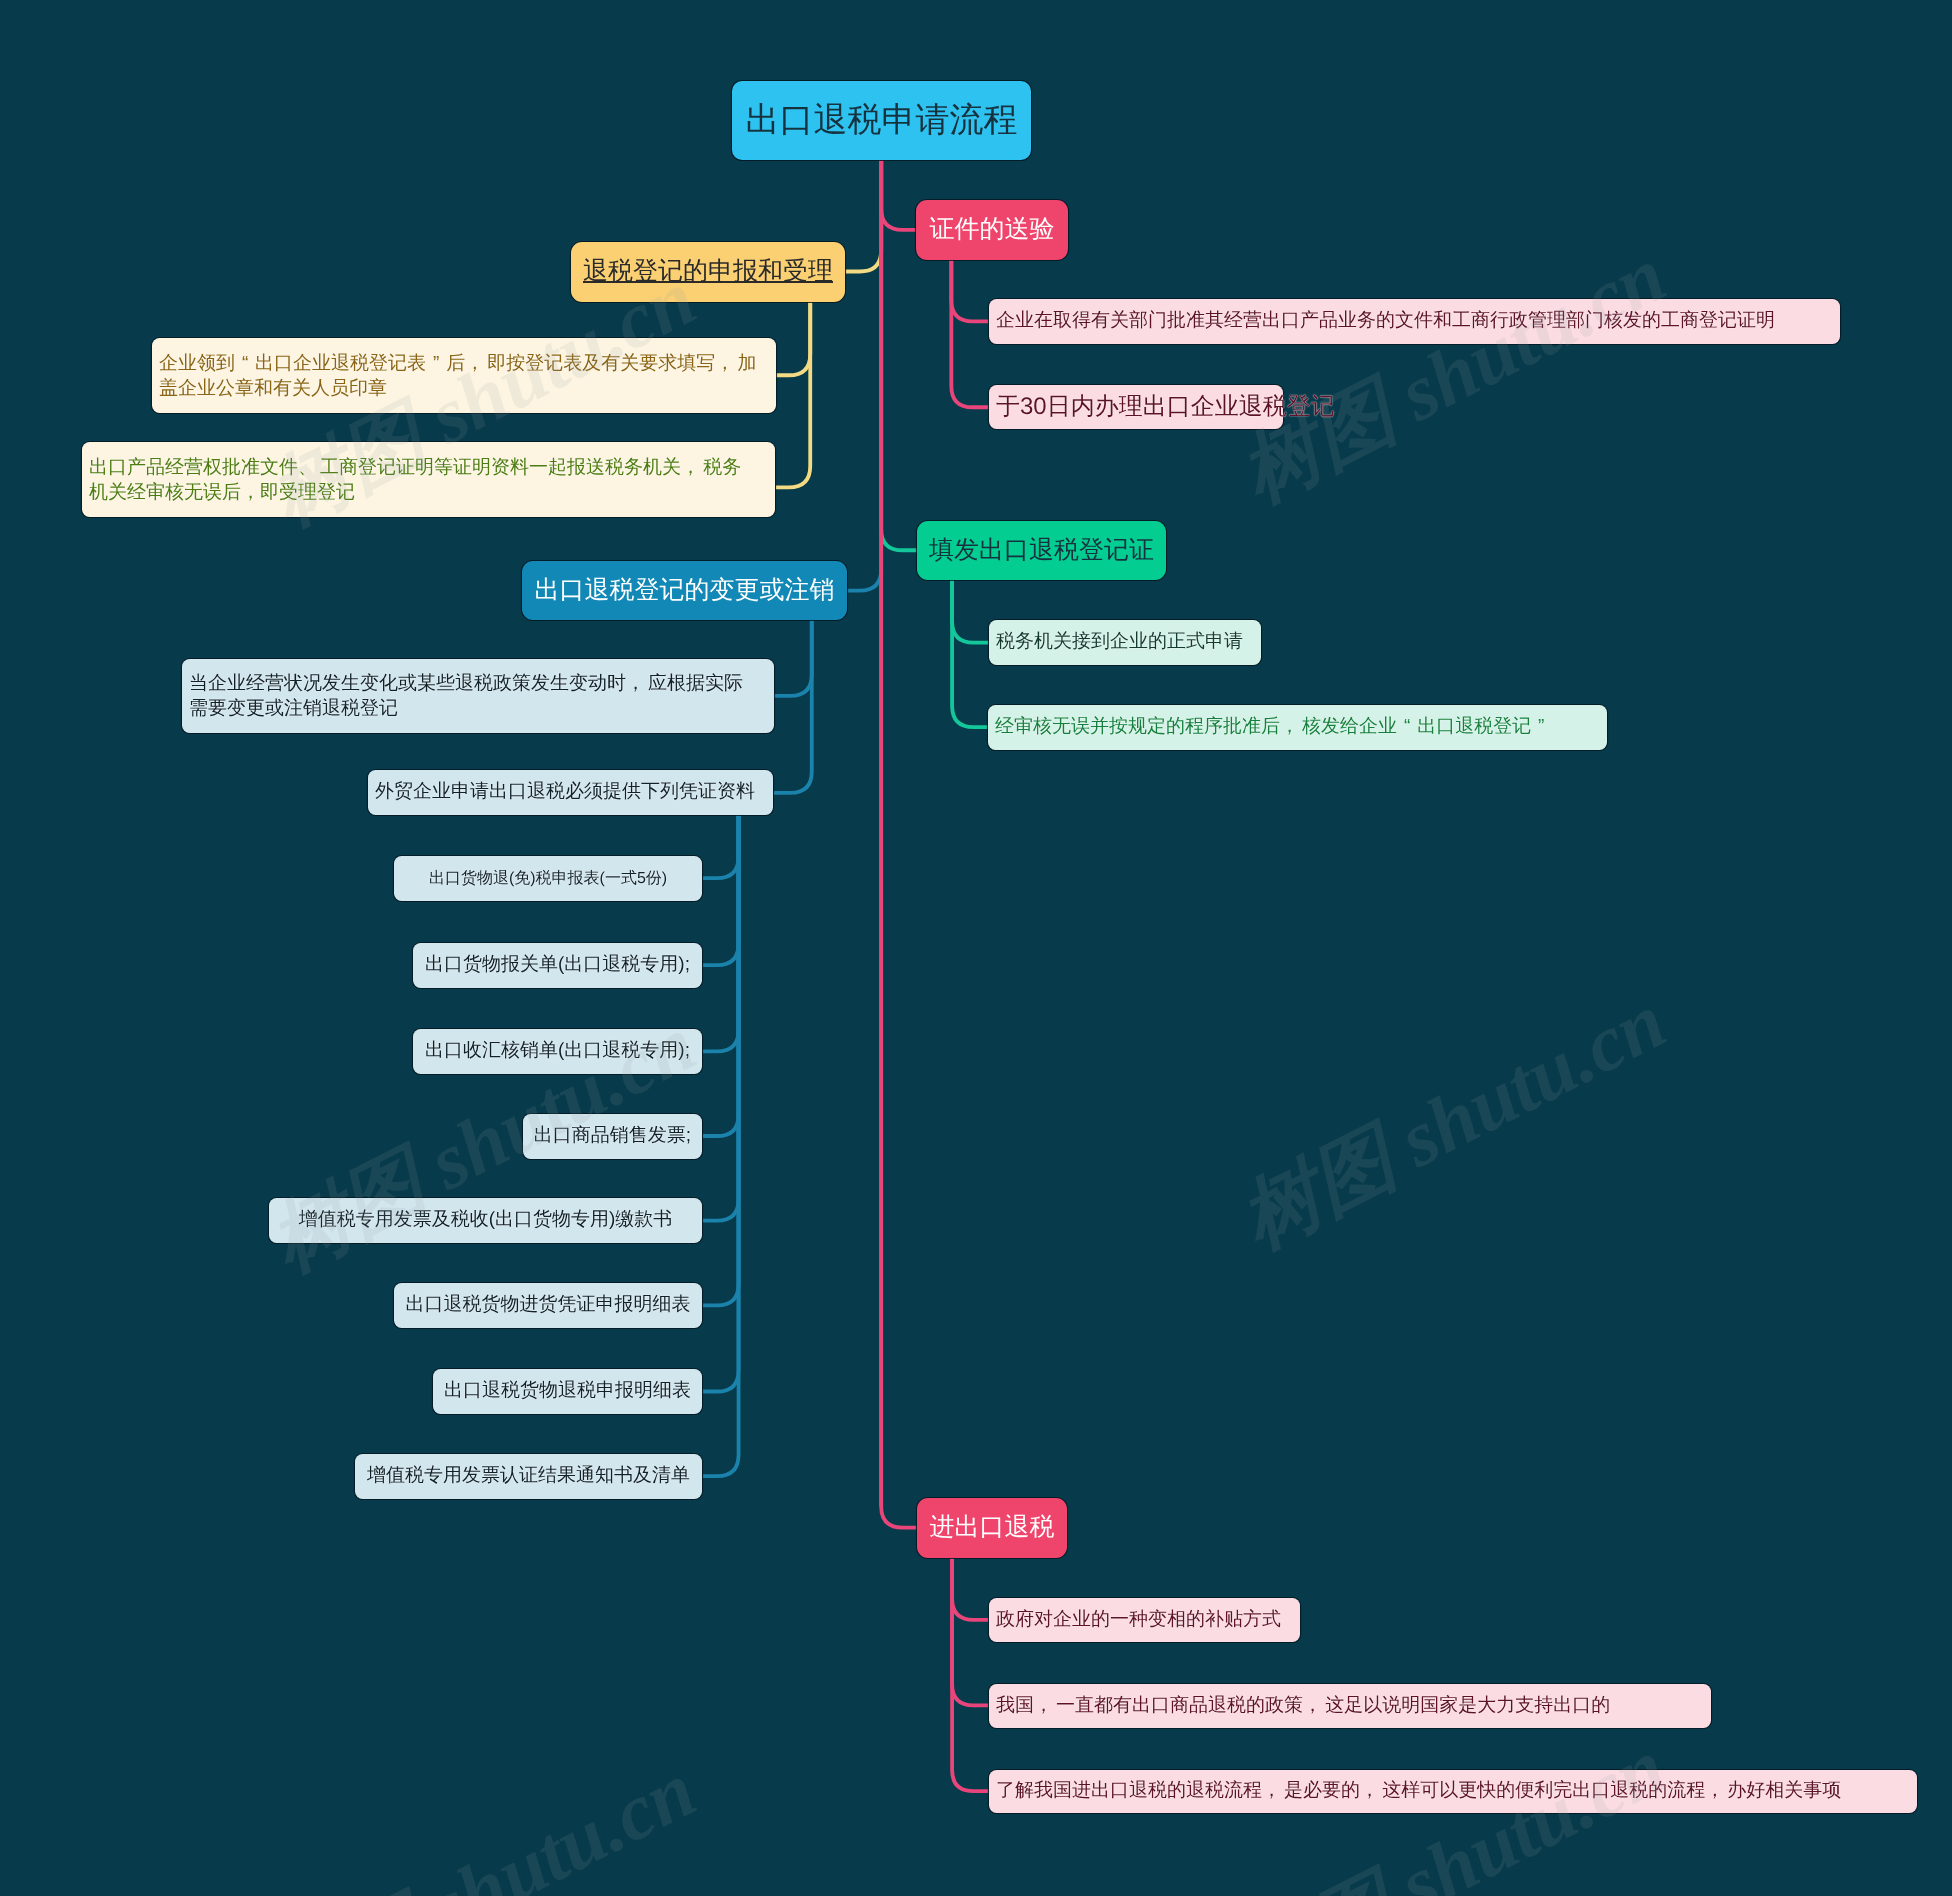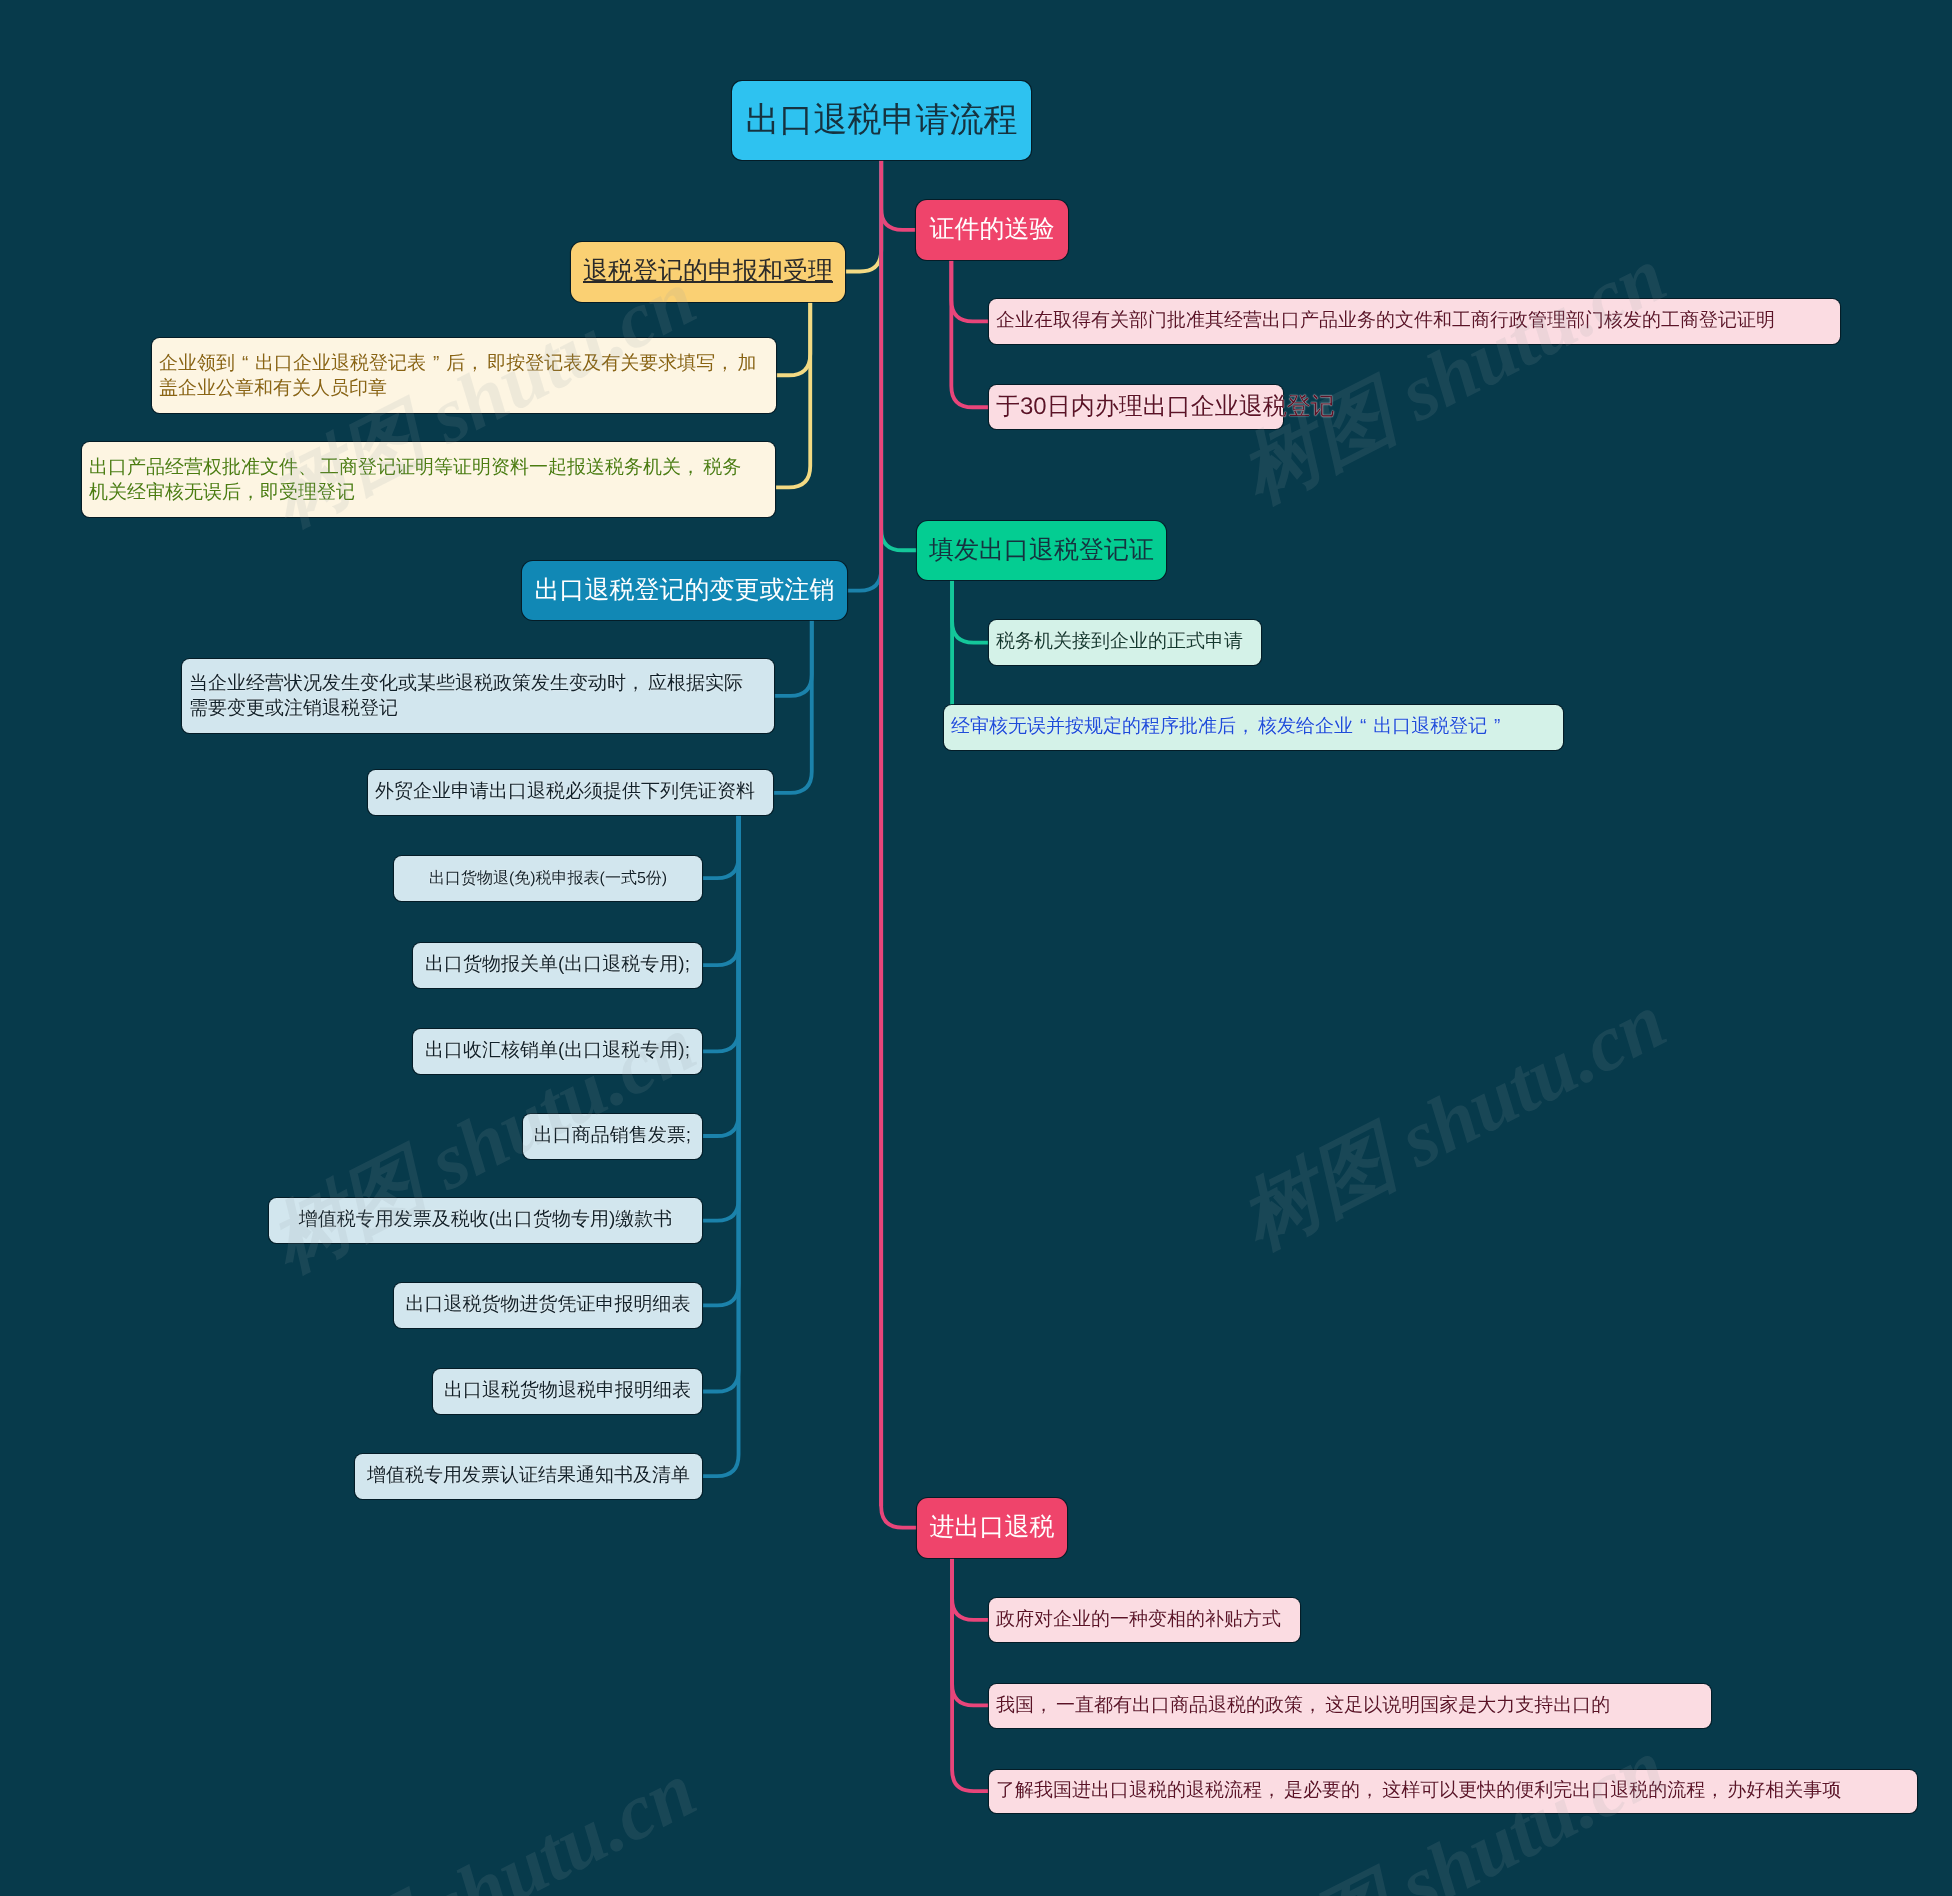--- a/index.html
+++ b/index.html
@@ -83,21 +83,21 @@
         <span class="ln">出口产品经营权批准文件<span class="pc">、</span>工商登记证明等证明资料一起报送税务机关<span class="pc">，</span>税务</span>
         <span class="ln">机关经审核无误后，即受理登记</span>
       </span>
     </div>
 <div class="node hdr" style="left:917px;top:521px;width:249px;height:59px;background:#04cd92;color:#16323f;font-size:25px;">
       <span class="t">填发出口退税登记证</span>
     </div>
 <div class="node leaf" style="left:989px;top:620px;width:272px;height:45px;background:#d4f2e8;color:#123a2f;font-size:19px;">
       <span class="t">税务机关接到企业的正式申请</span>
     </div>
-<div class="node leaf" style="left:944px;top:705px;width:619px;height:45px;background:#d4f2e8;color:#1d4ed8;font-size:19px;">
+<div class="node leaf" style="left:988px;top:705px;width:619px;height:45px;background:#d4f2e8;color:#15803d;font-size:19px;">
       <span class="t">经审核无误并按规定的程序批准后<span class="pc">，</span>核发给企业<span class="pq">“</span>出口退税登记<span class="pq">”</span></span>
     </div>
 <div class="node hdr" style="left:522px;top:561px;width:325px;height:59px;background:#1188b5;color:#ffffff;font-size:25px;">
       <span class="t">出口退税登记的变更或注销</span>
     </div>
 <div class="node leaf" style="left:182px;top:659px;width:592px;height:74px;background:#d2e6ee;color:#10212a;font-size:19px;">
       <span class="t ml">
         <span class="ln">当企业经营状况发生变化或某些退税政策发生变动时<span class="pc">，</span>应根据实际</span>
         <span class="ln">需要变更或注销退税登记</span>
       </span>

